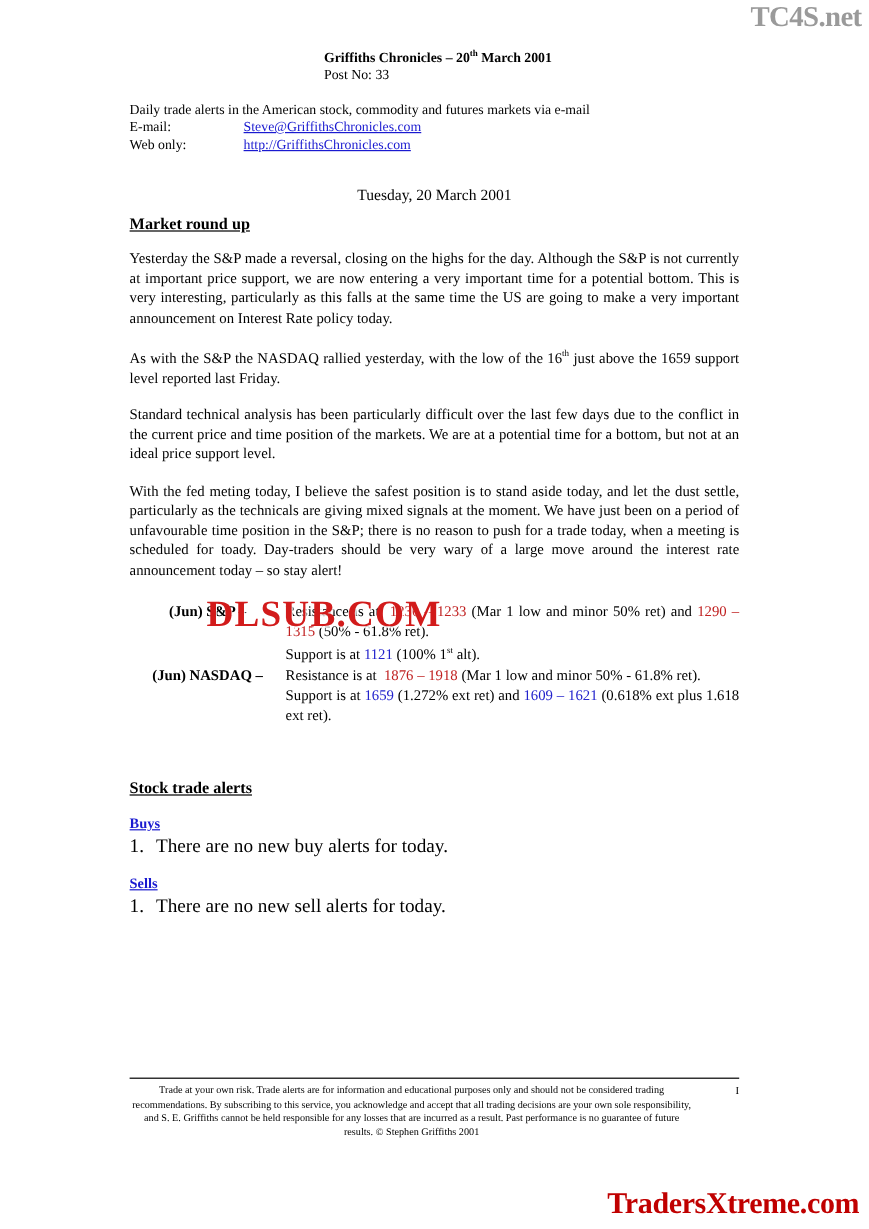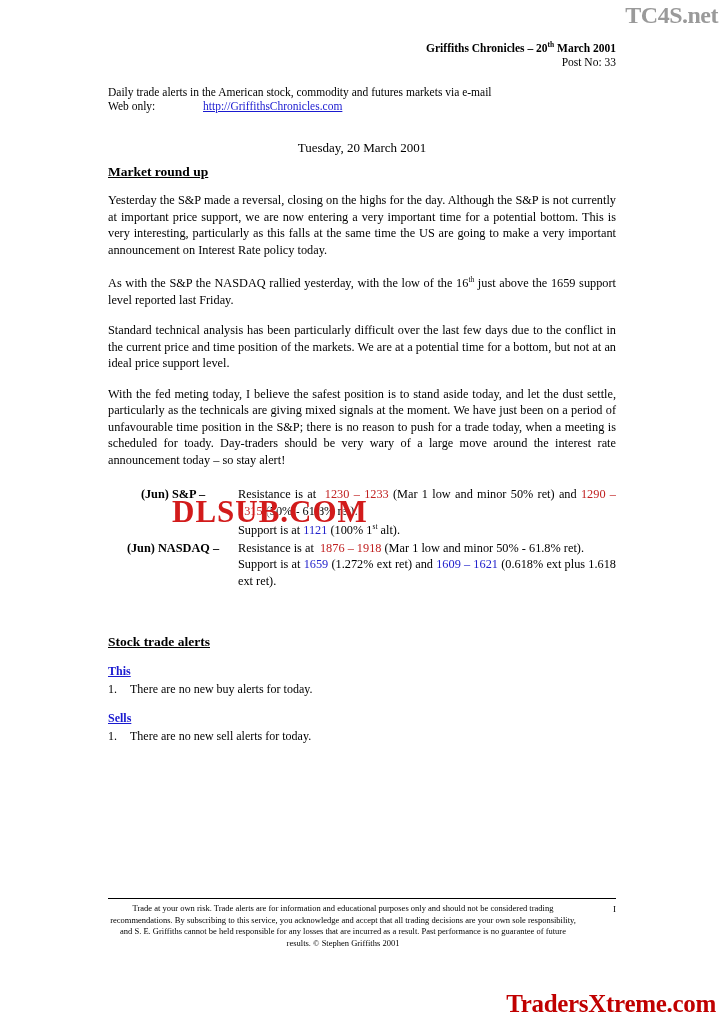--- a/index.html
+++ b/index.html
@@ -48,23 +48,22 @@
     font-family: "Liberation Serif", serif;
     font-size: 31px;
     font-weight: bold;
     color: #d21b1b;
     letter-spacing: 1px;
     text-shadow: 1px 1px 0 rgba(255,255,255,0.8);
   }
   
   .hdr-right {
     position: absolute;
-    right: 108px;
+    right: 124px;
     top: 40px;
-    text-align: right;
     font-size: 11px;
     width: 330px;
   }
   .hdr-line1 {
     font-weight: bold;
     font-size: 11.5px;
   }
   .hdr-line2 {
     font-size: 11.5px;
     margin-top: 2px;
@@ -148,21 +147,21 @@
     margin: 44px 0 14px 0;
   }
   .cat {
     font-size: 12px;
     font-weight: bold;
     color: #1a1ad0;
     text-decoration: underline;
     margin: 0 0 3px 0;
   }
   .alert-item {
-    font-size: 12px;
+    font-size: 16px;
     margin: 0 0 14px 0;
   }
   .alert-num { display: inline-block; width: 22px; }
 
   
   .footer {
     position: absolute;
     left: 108px;
     top: 898px;
     width: 508px;
@@ -194,20 +193,23 @@
 
   <div class="hdr-right">
     <div class="hdr-line1"><span>Griffiths Chronicles – 20</span><span class="sup">th</span><span> March 2001</span></div>
     <div class="hdr-line2">Post No: 33</div>
   </div>
 
   <div class="content">
 
     <div class="subtitle">Daily trade alerts in the American stock, commodity and futures markets via e-mail</div>
 
+    <div class="contact-row">
+      <span class="contact-label">E-mail:</span><a class="contact-link" href="#">Steve@GriffithsChronicles.com</a>
+    </div>
     <div class="contact-row">
       <span class="contact-label">Web only:</span><a class="contact-link" href="#">http://GriffithsChronicles.com</a>
     </div>
 
     <div class="date-line">Tuesday, 20 March 2001</div>
 
     <h2 class="section">Market round up</h2>
 
     <p class="body">Yesterday the S&amp;P made a reversal, closing on the highs for the day. Although the S&amp;P is not currently at important price support, we are now entering a very important time for a potential bottom. This is very interesting, particularly as this falls at the same time the US are going to make a very important announcement on Interest Rate policy today.</p>
     <p class="body">As with the S&amp;P the NASDAQ rallied yesterday, with the low of the 16<span class="sup">th</span> just above the 1659 support level reported last Friday.</p>
@@ -228,21 +230,21 @@
         <td class="sig-text">
           Resistance is at&nbsp; <span class="num-red">1876 – 1918</span> (Mar 1 low and minor 50% - 61.8% ret).<br>
           Support is at <span class="num-blue">1659</span> (1.272% ext ret) and <span class="num-blue">1609 – 1621</span> (0.618% ext plus 1.618 ext ret).
         </td>
       </tr>
     </tbody>
       </table>
 
     <h2 class="section2">Stock trade alerts</h2>
 
-    <div class="cat">This</div>
+    <div class="cat">Buys</div>
     <div class="alert-item"><span class="alert-num">1.</span><span>There are no new buy alerts for today.</span></div>
 
     <div class="cat">Sells</div>
     <div class="alert-item"><span class="alert-num">1.</span><span>There are no new sell alerts for today.</span></div>
 
   </div>
 
   <div class="wm-center">DLSUB.COM</div>
 
   <div class="footer">

